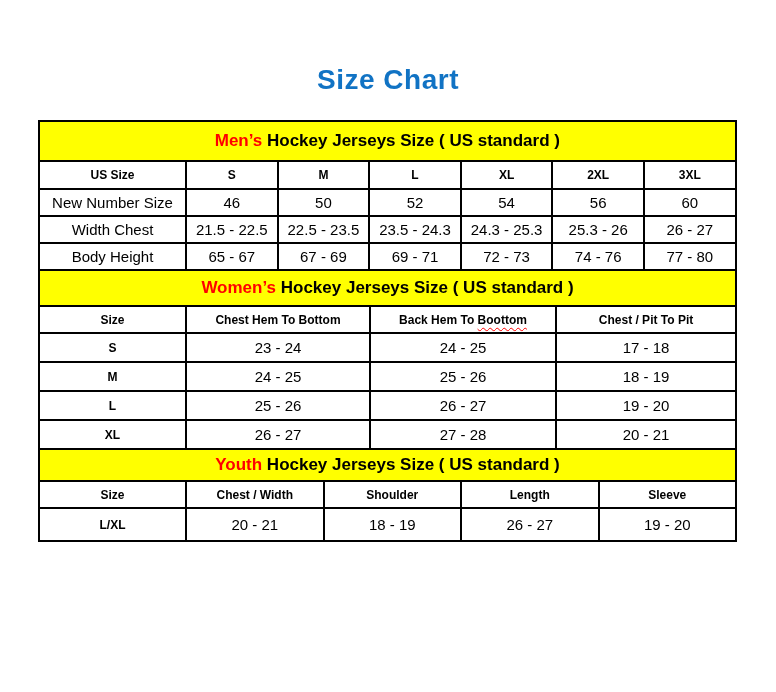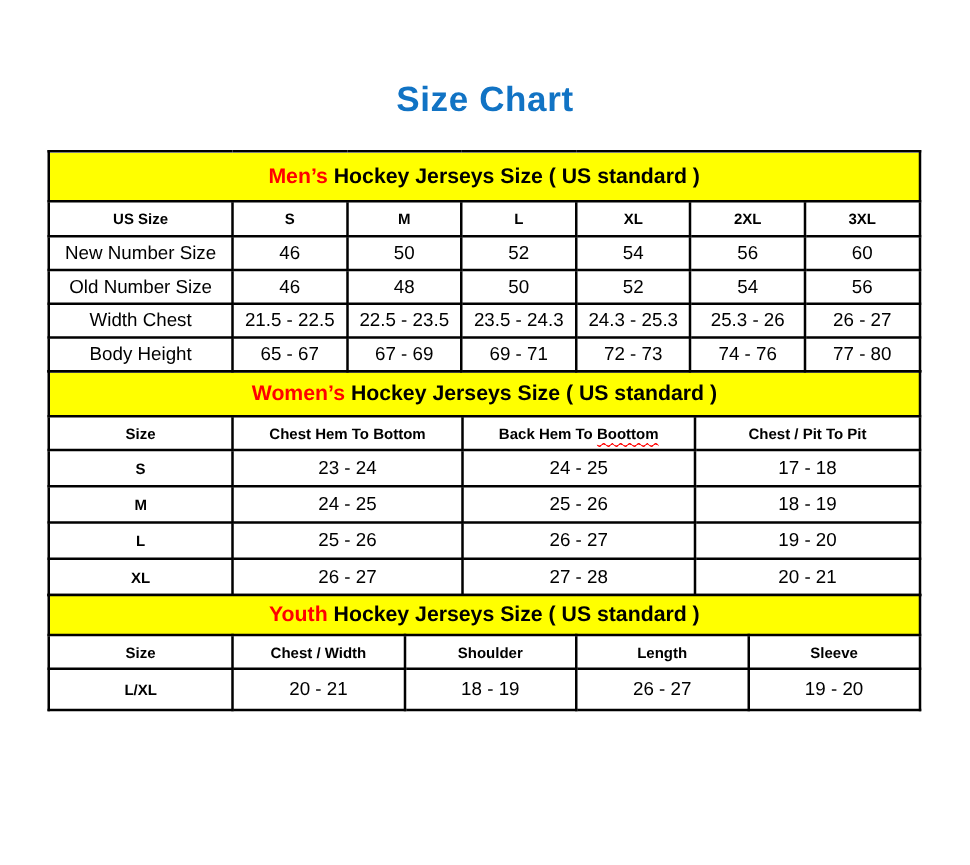--- a/index.html
+++ b/index.html
@@ -115,29 +115,20 @@
           <tr class="data-row">
             <td class="lbl">New Number Size</td>
             <td class="val">46</td>
             <td class="val">50</td>
             <td class="val">52</td>
             <td class="val">54</td>
             <td class="val">56</td>
             <td class="val">60</td>
           </tr>
           <tr class="data-row">
-            <td class="lbl">Old Number Size</td>
-            <td class="val">46</td>
-            <td class="val">48</td>
-            <td class="val">50</td>
-            <td class="val">52</td>
-            <td class="val">54</td>
-            <td class="val">56</td>
-          </tr>
-          <tr class="data-row">
             <td class="lbl">Width Chest</td>
             <td class="val">21.5 - 22.5</td>
             <td class="val">22.5 - 23.5</td>
             <td class="val">23.5 - 24.3</td>
             <td class="val">24.3 - 25.3</td>
             <td class="val">25.3 - 26</td>
             <td class="val">26 - 27</td>
           </tr>
           <tr class="data-row">
             <td class="lbl">Body Height</td>

